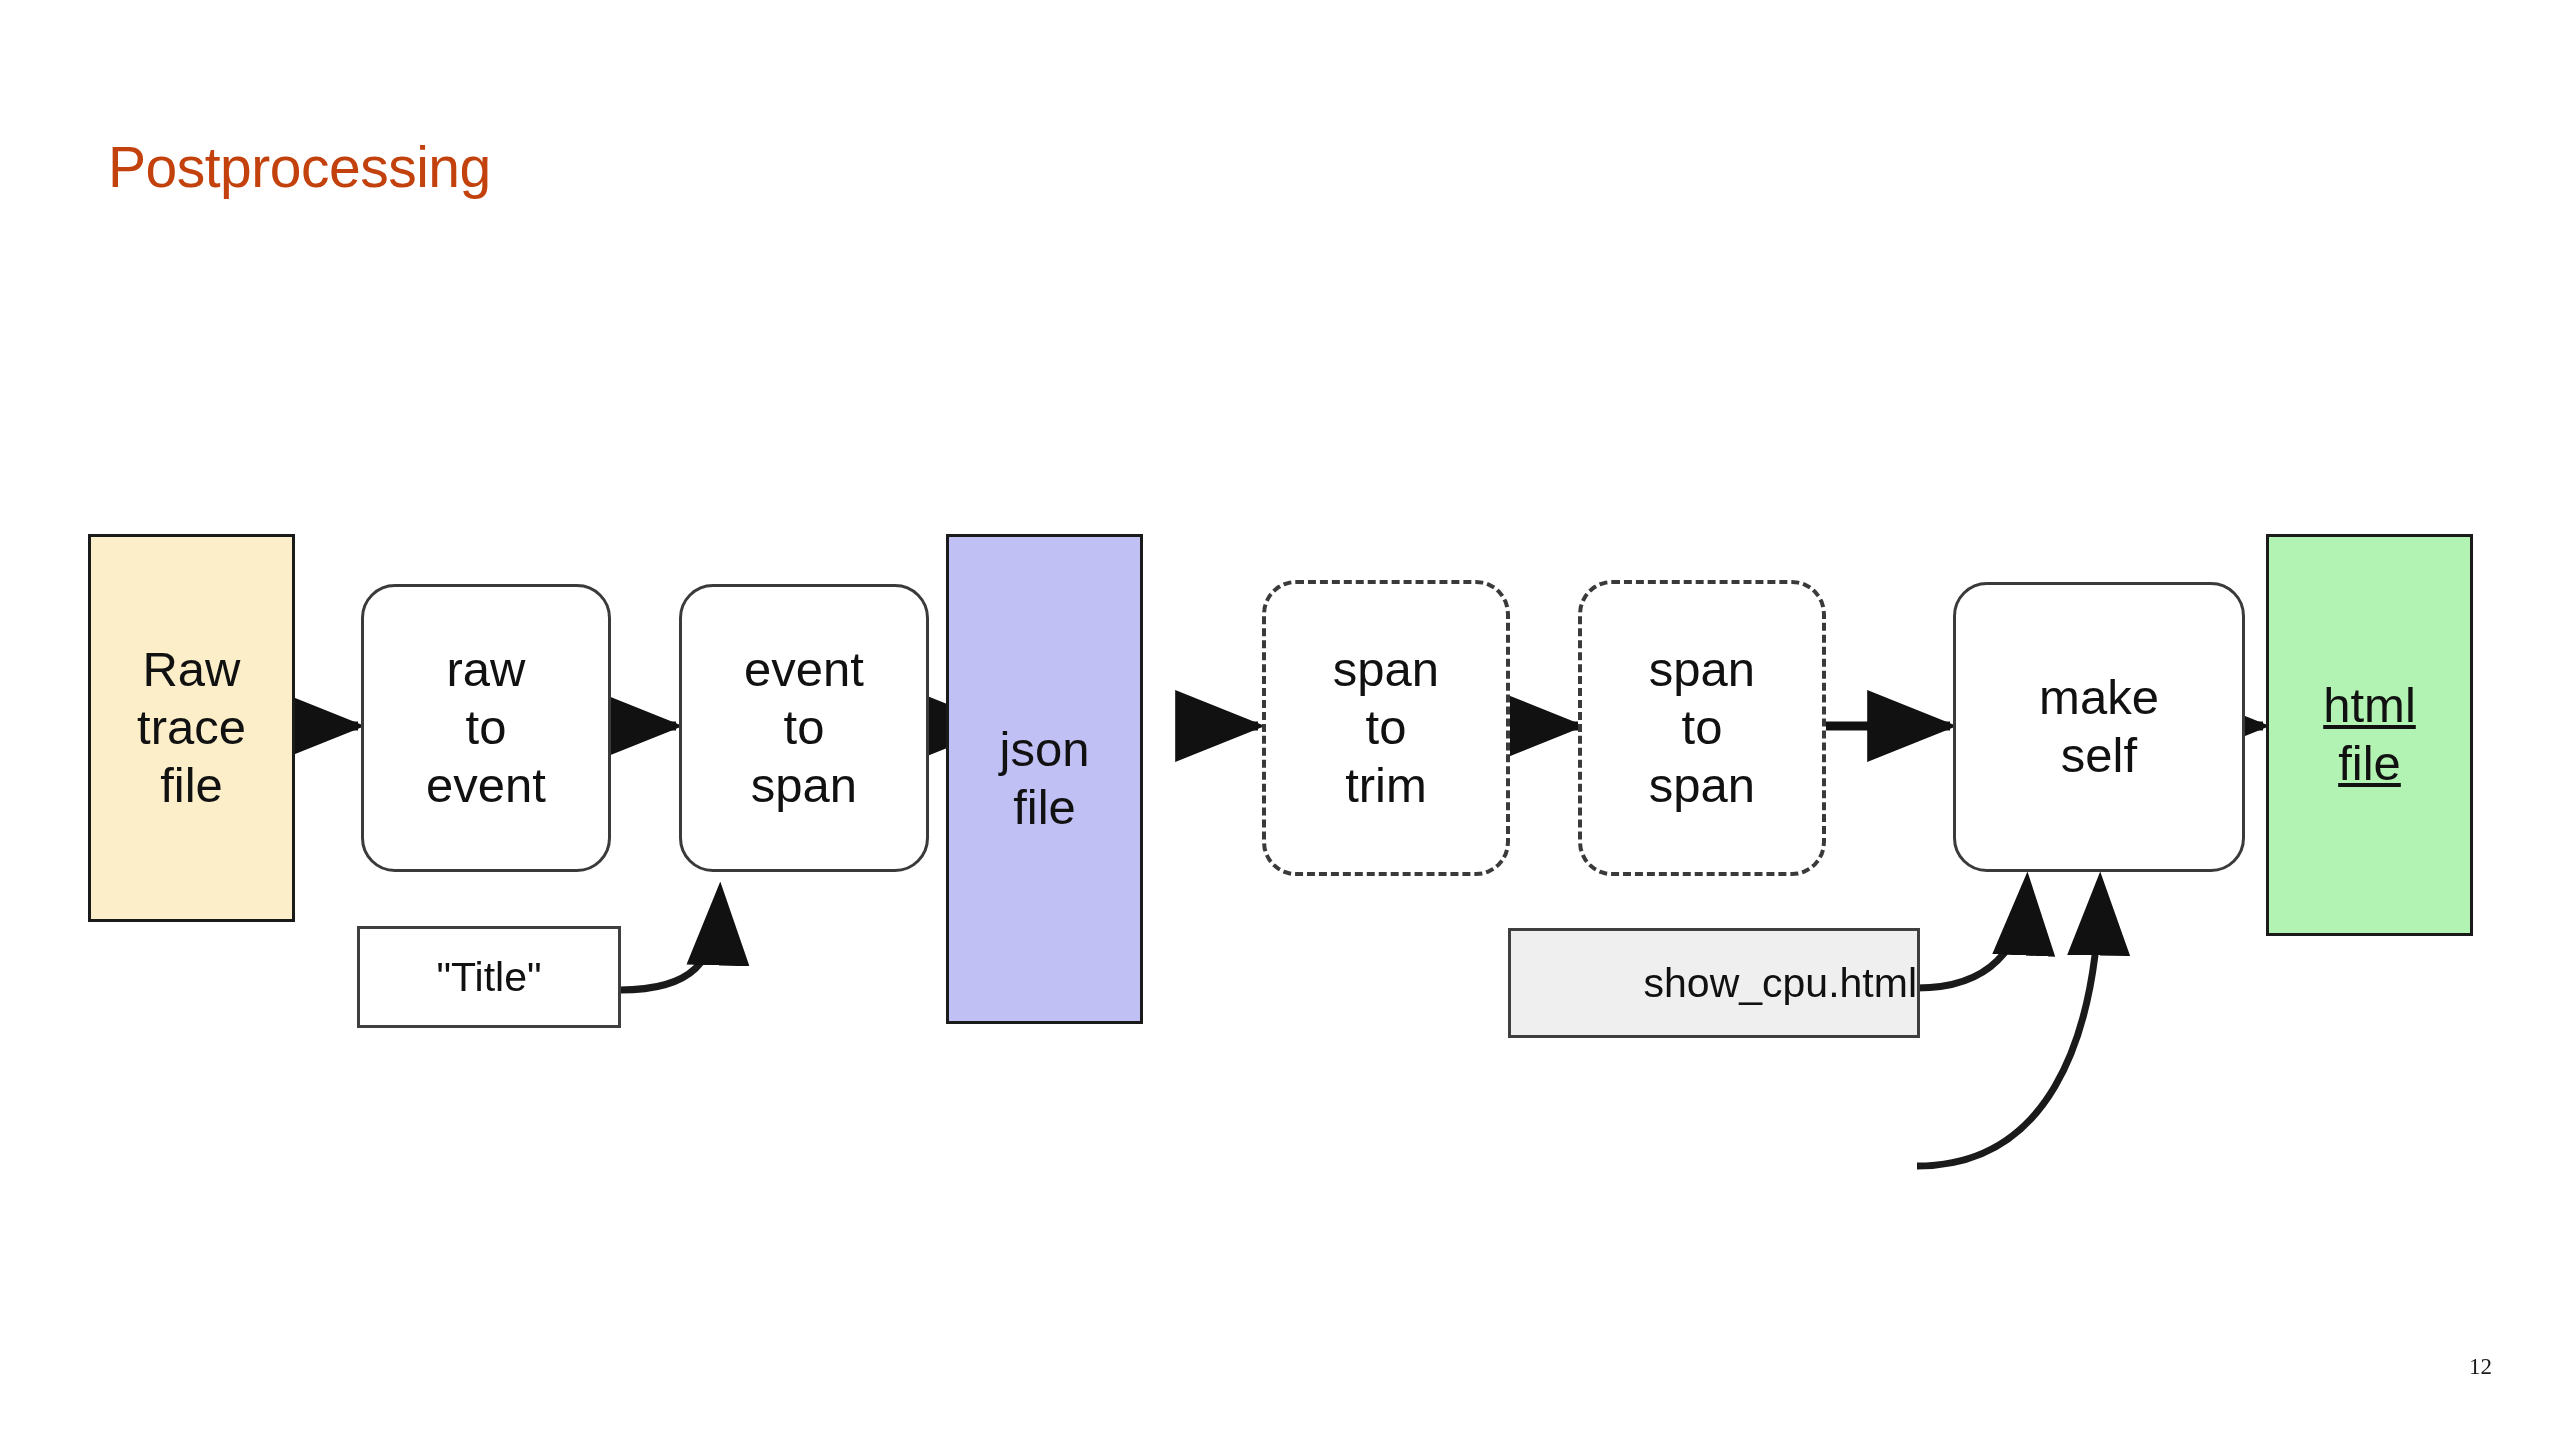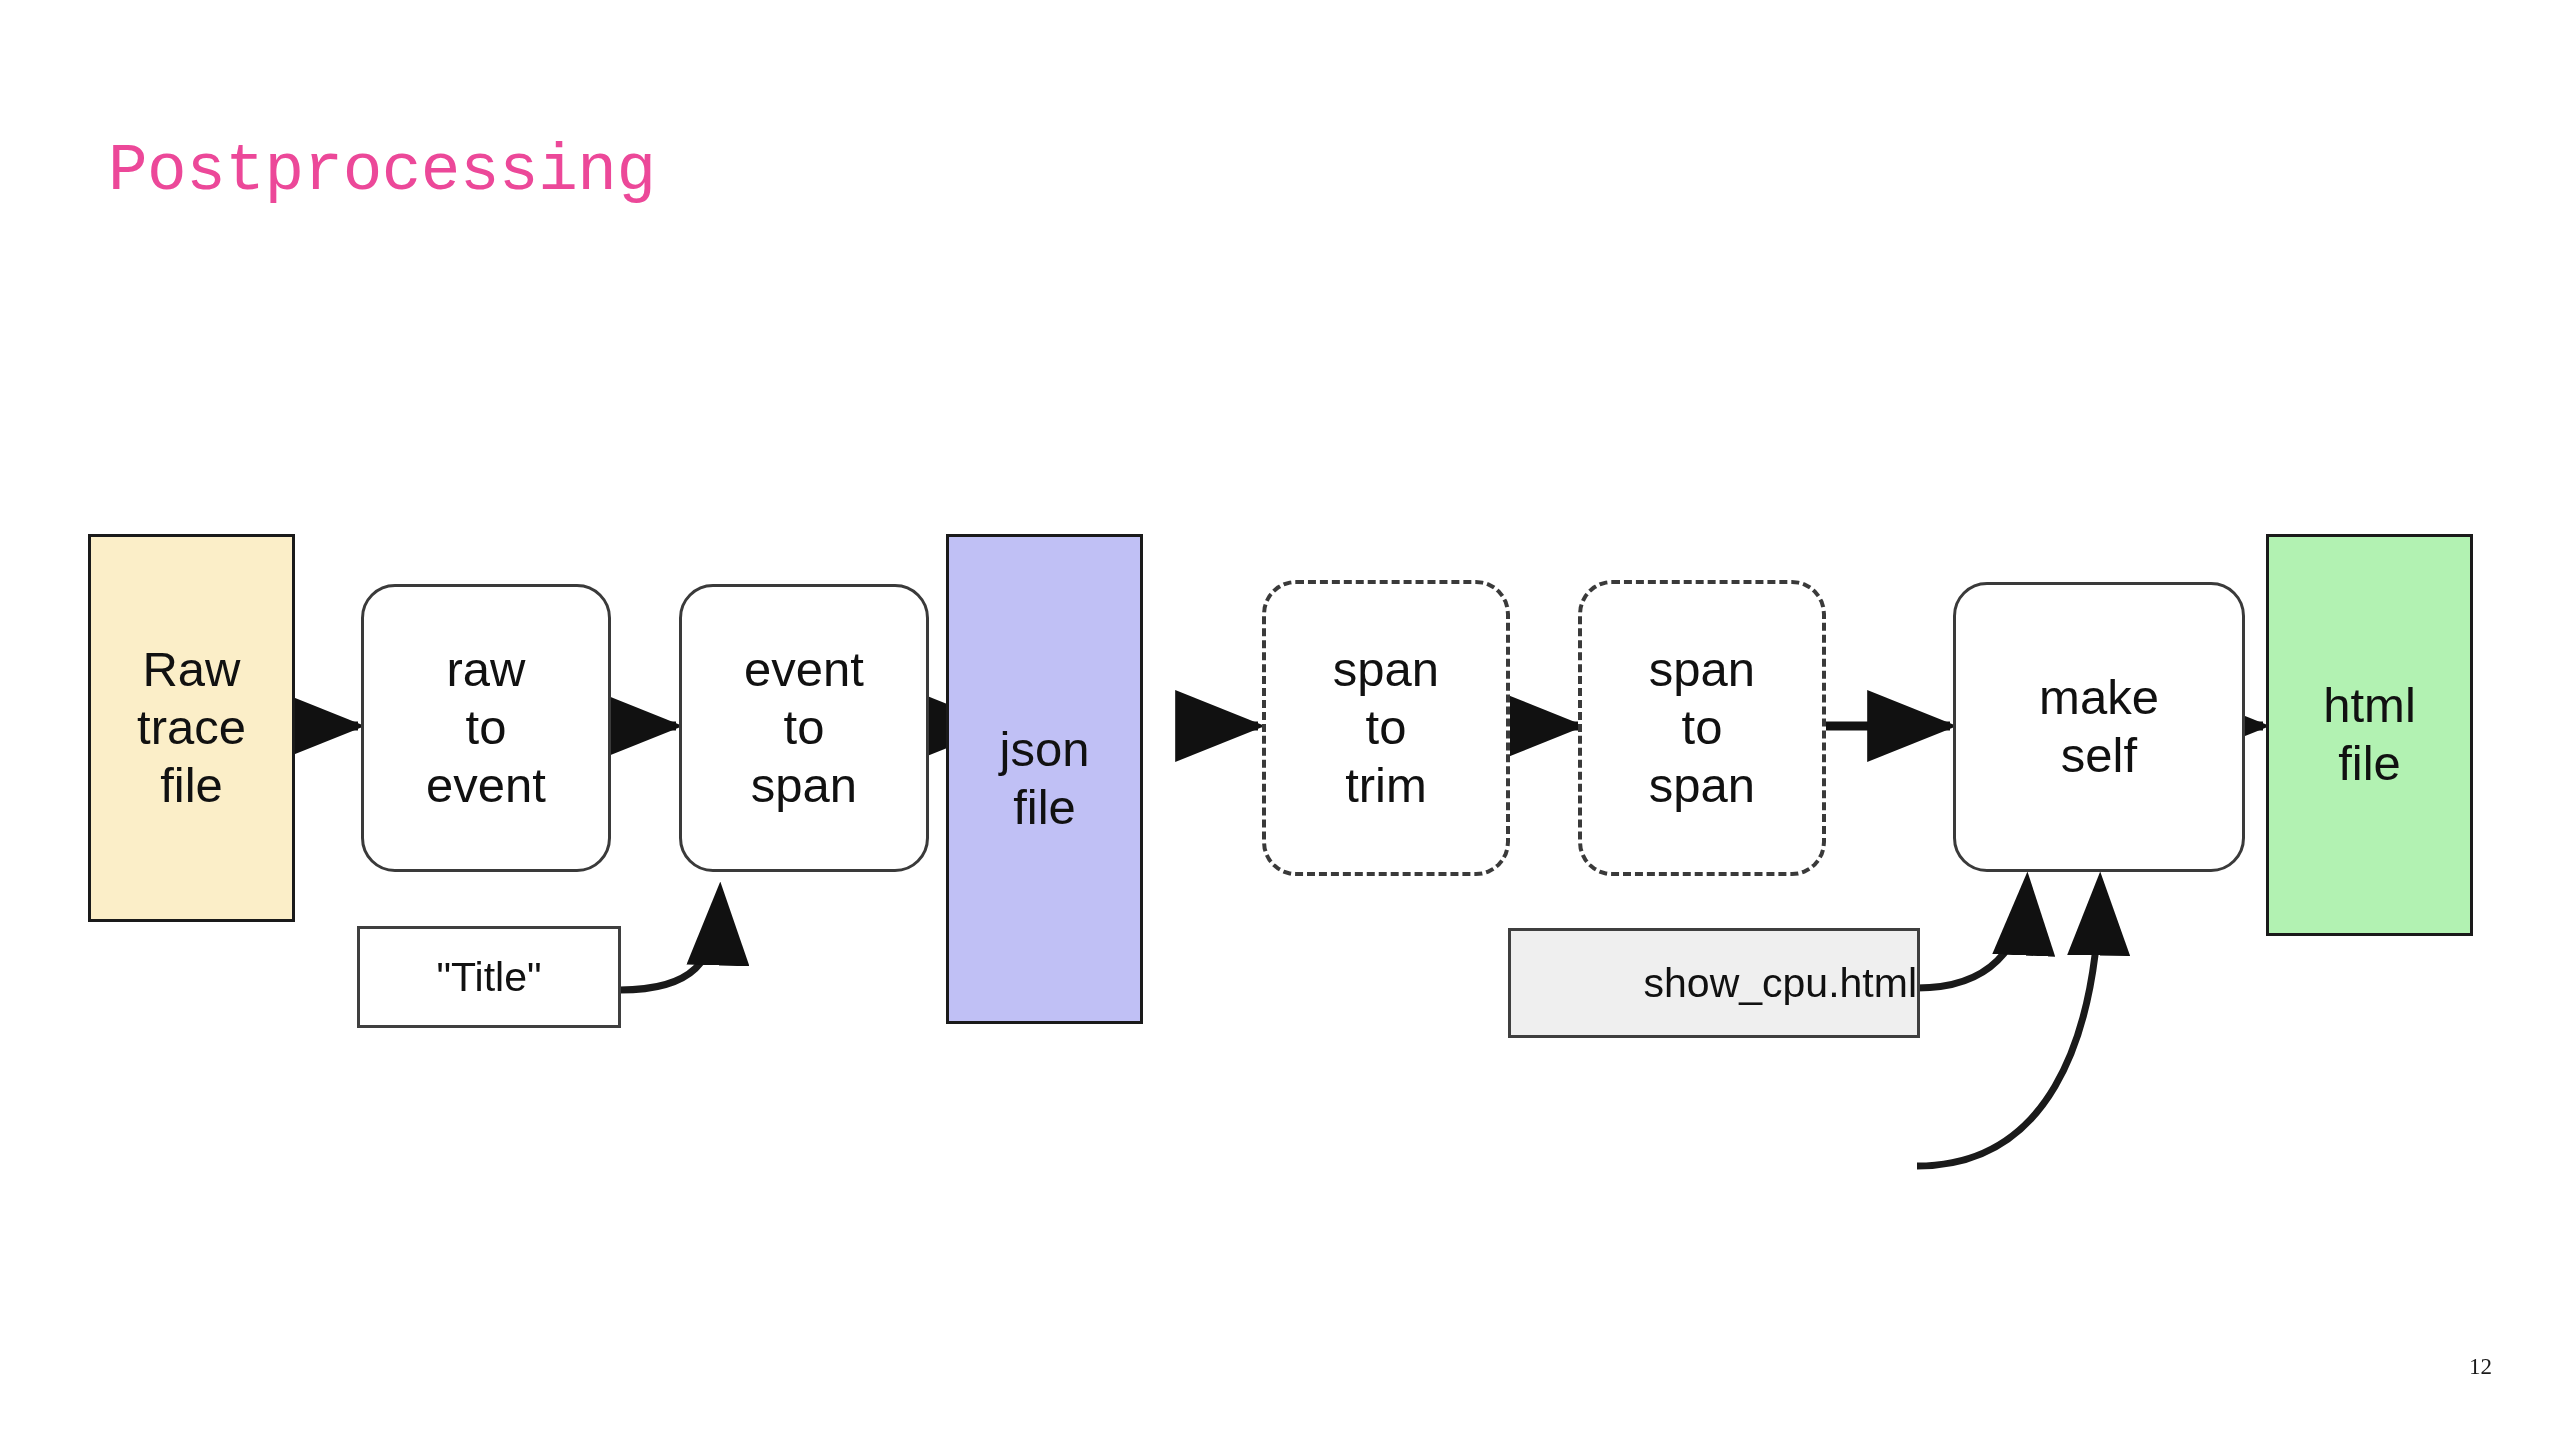--- a/index.html
+++ b/index.html
@@ -22,25 +22,25 @@
     width: 2560px;
     height: 1440px;
     background: #ffffff;
   }
 
   
   #slide-title {
     position: absolute;
     left: 108px;
     top: 136px;
-    font-size: 66px;
+    font-size: 57px;
     font-weight: 400;
     letter-spacing: -0.5px;
-    color: #ec4899;
-    font-family: Liberation Mono, monospace;
+    color: #c2410c;
+    font-family: Liberation Sans, sans-serif;
     line-height: 1.1;
     white-space: nowrap;
   }
 
   
   #page-number {
     position: absolute;
     left: 2444px;
     top: 1354px;
     font-size: 23px;
@@ -182,21 +182,21 @@
     <span class="node-label">span
 to
 span</span>
   </div>
 
   <div class="node node-round" style="left:1953px; top:582px; width:292px; height:290px;">
     <span class="node-label">make
 self</span>
   </div>
 
-  <div class="node node-rect" style="left:2266px; top:534px; width:207px; height:402px; background:#b2f2b2;">
+  <div class="node node-rect" style="left:2266px; top:534px; width:207px; height:402px; background:#b2f2b2;text-decoration:underline;">
     <span class="node-label">html
 file</span>
   </div>
 
   <div class="node node-plain" style="left:357px; top:926px; width:264px; height:102px;">
     <span class="node-label">"Title"</span>
   </div>
 
   <div class="node node-asset" style="left:1508px; top:928px; width:412px; height:110px;">
     <span class="node-label">show_cpu.html</span>

